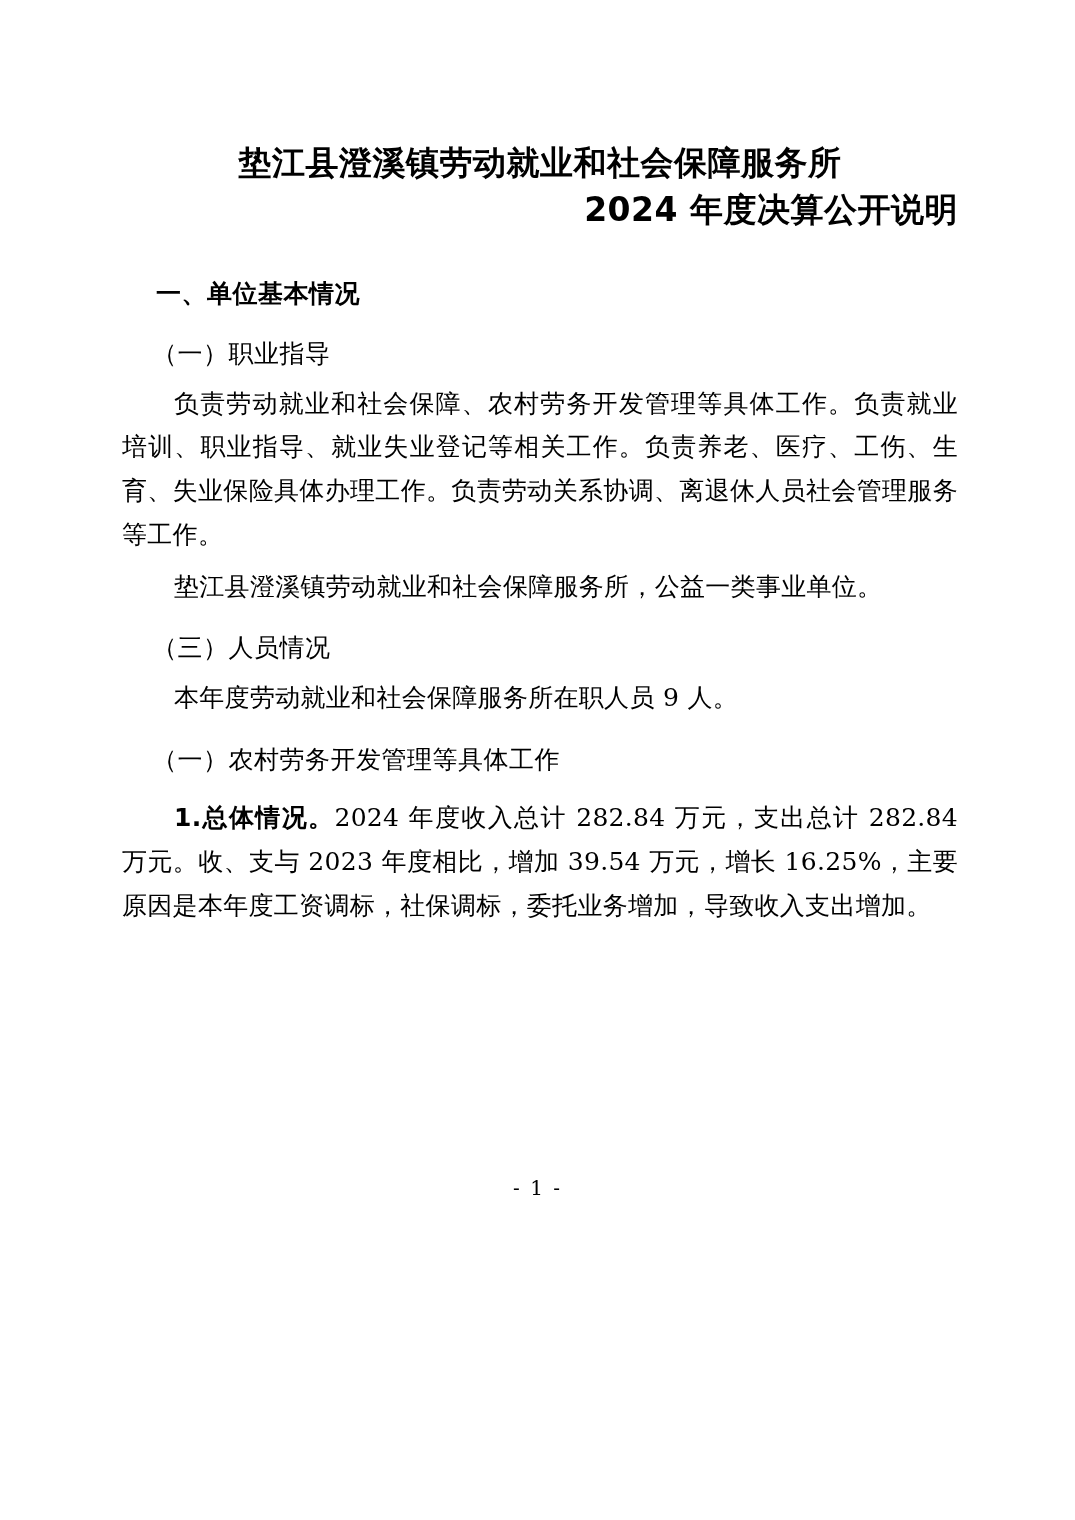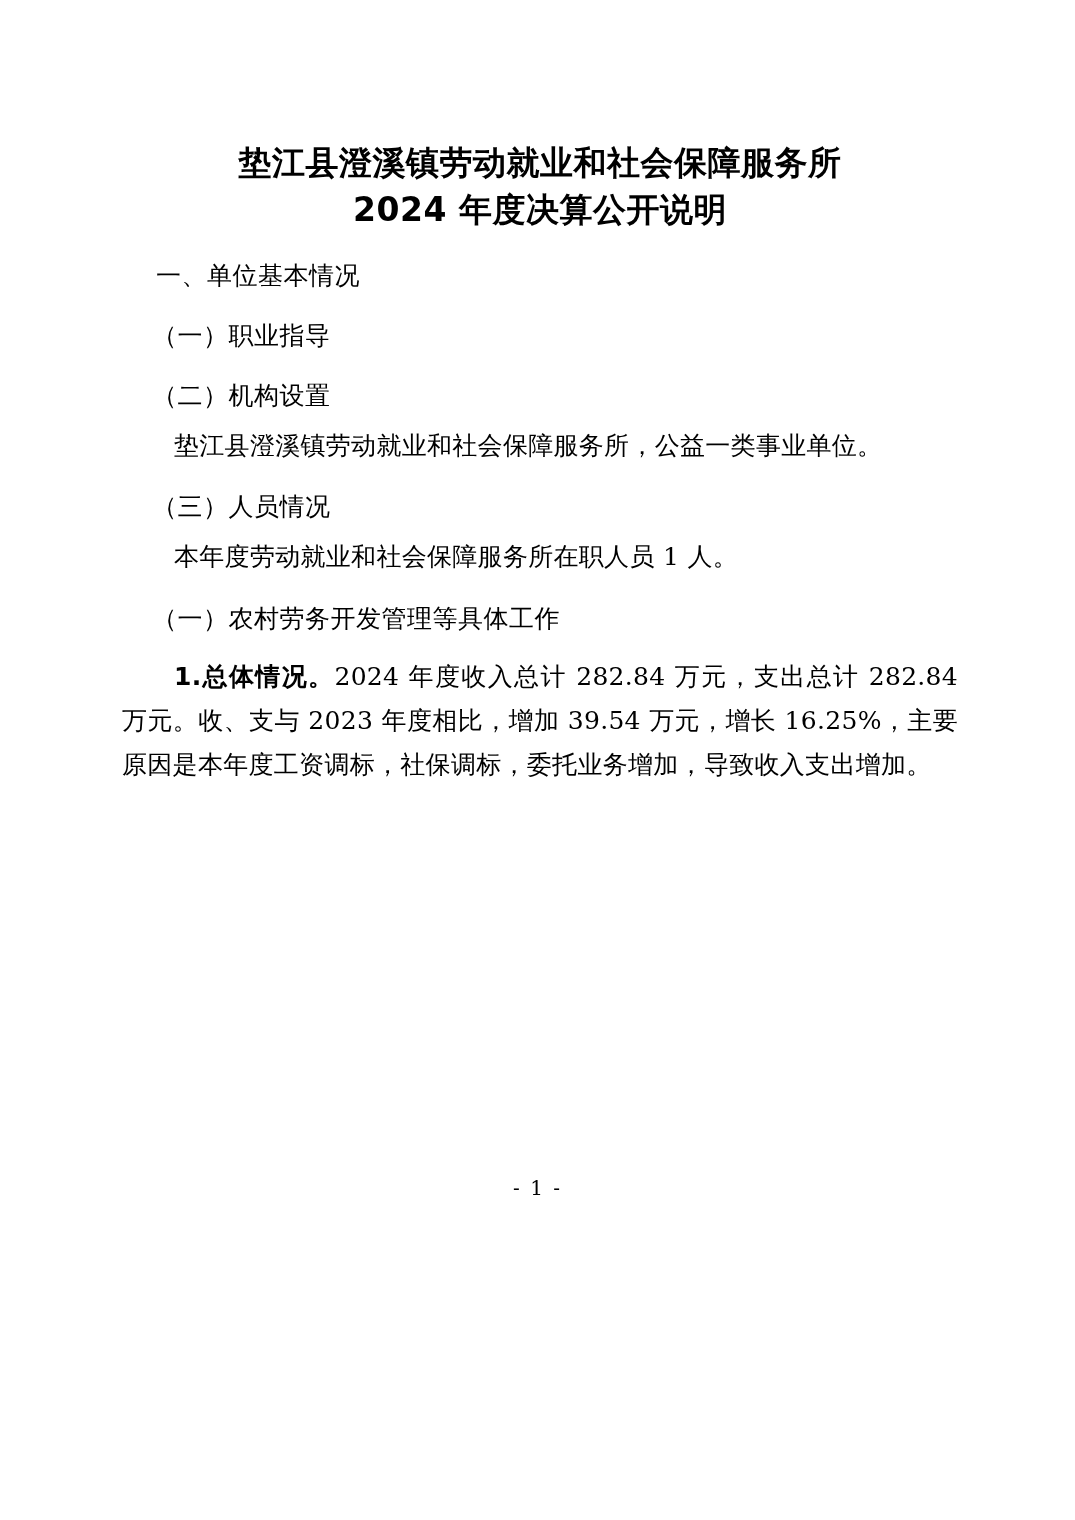--- a/index.html
+++ b/index.html
@@ -27,27 +27,28 @@
     text-align: center;
     font-family: "DejaVu Sans", sans-serif;
     font-weight: bold;
     font-size: 33px;
     line-height: 1.42;
     letter-spacing: 0.5px;
     margin: 0 0 8px 0;
   }
   .doc-title .line2 {
     display: block;
+    text-align: right;
   }
   h2.heading {
     font-family: "DejaVu Sans", sans-serif;
-    font-weight: normal;
+    font-weight: bold;
     font-size: 25px;
     line-height: 1.6;
-    margin: 22px 0 6px 0;
+    margin: 40px 0 6px 0;
     text-indent: 34px;
     letter-spacing: 0.5px;
   }
   h3.subheading {
     font-family: "DejaVu Serif", serif;
     font-weight: normal;
     font-size: 25px;
     line-height: 1.6;
     margin: 20px 0 4px 0;
     text-indent: 30px;
@@ -87,26 +88,26 @@
   <div class="content">
 
     <div class="doc-title">
       <span>垫江县澄溪镇劳动就业和社会保障服务所</span>
       <span class="line2">2024 年度决算公开说明</span>
     </div>
 
     <h2 class="heading">一、单位基本情况</h2>
 
     <h3 class="subheading">（一）职业指导</h3>
+    <p class="body-text">负责劳动就业和社会保障、农村劳务开发管理等具体工作。负责就业培训、职业指导、就业失业登记等相关工作。负责养老、医疗、工伤、生育、失业保险具体办理工作。负责劳动关系协调、离退休人员社会管理服务等工作。</p>
 
-    <h3 class="subheading">（二）机构设置</h3>
     <p class="body-text">垫江县澄溪镇劳动就业和社会保障服务所，公益一类事业单位。</p>
 
     <h3 class="subheading">（三）人员情况</h3>
-    <p class="body-text">本年度劳动就业和社会保障服务所在职人员 1 人。</p>
+    <p class="body-text">本年度劳动就业和社会保障服务所在职人员 9 人。</p>
 
 
     <h3 class="subheading">（一）农村劳务开发管理等具体工作</h3>
 
     <p class="body-text tight"><span class="bold-run">1.总体情况。</span><span>2024 年度收入总计 282.84 万元，支出总计 282.84 万元。收、支与 2023 年度相比，增加 39.54 万元，增长 16.25%，主要原因是本年度工资调标，社保调标，委托业务增加，导致收入支出增加。</span></p>
 
   </div>
 
   <div class="footer">- 1 -</div>
 </div>

